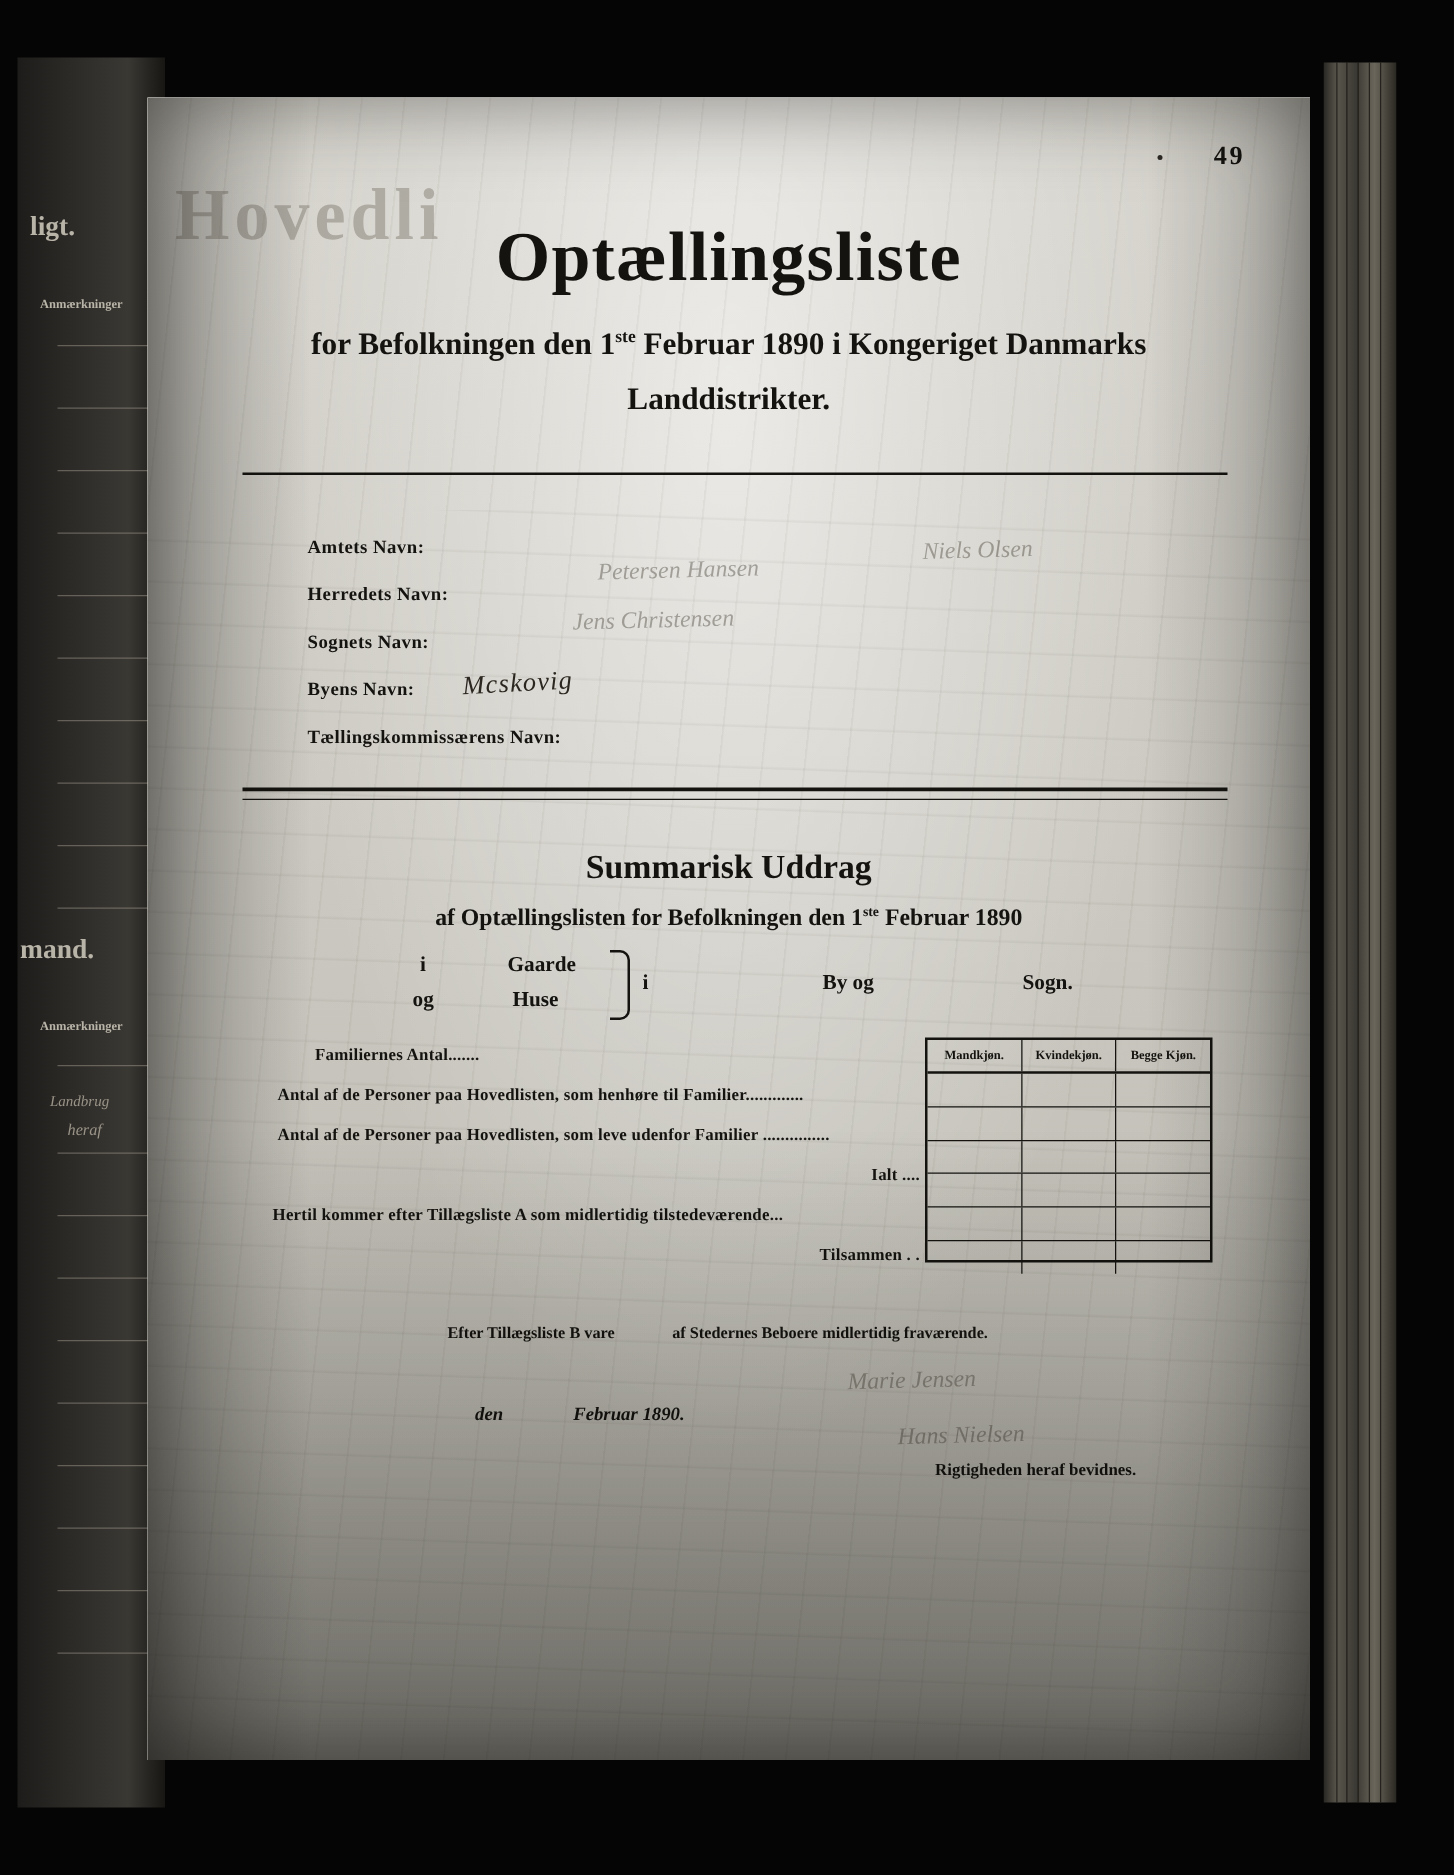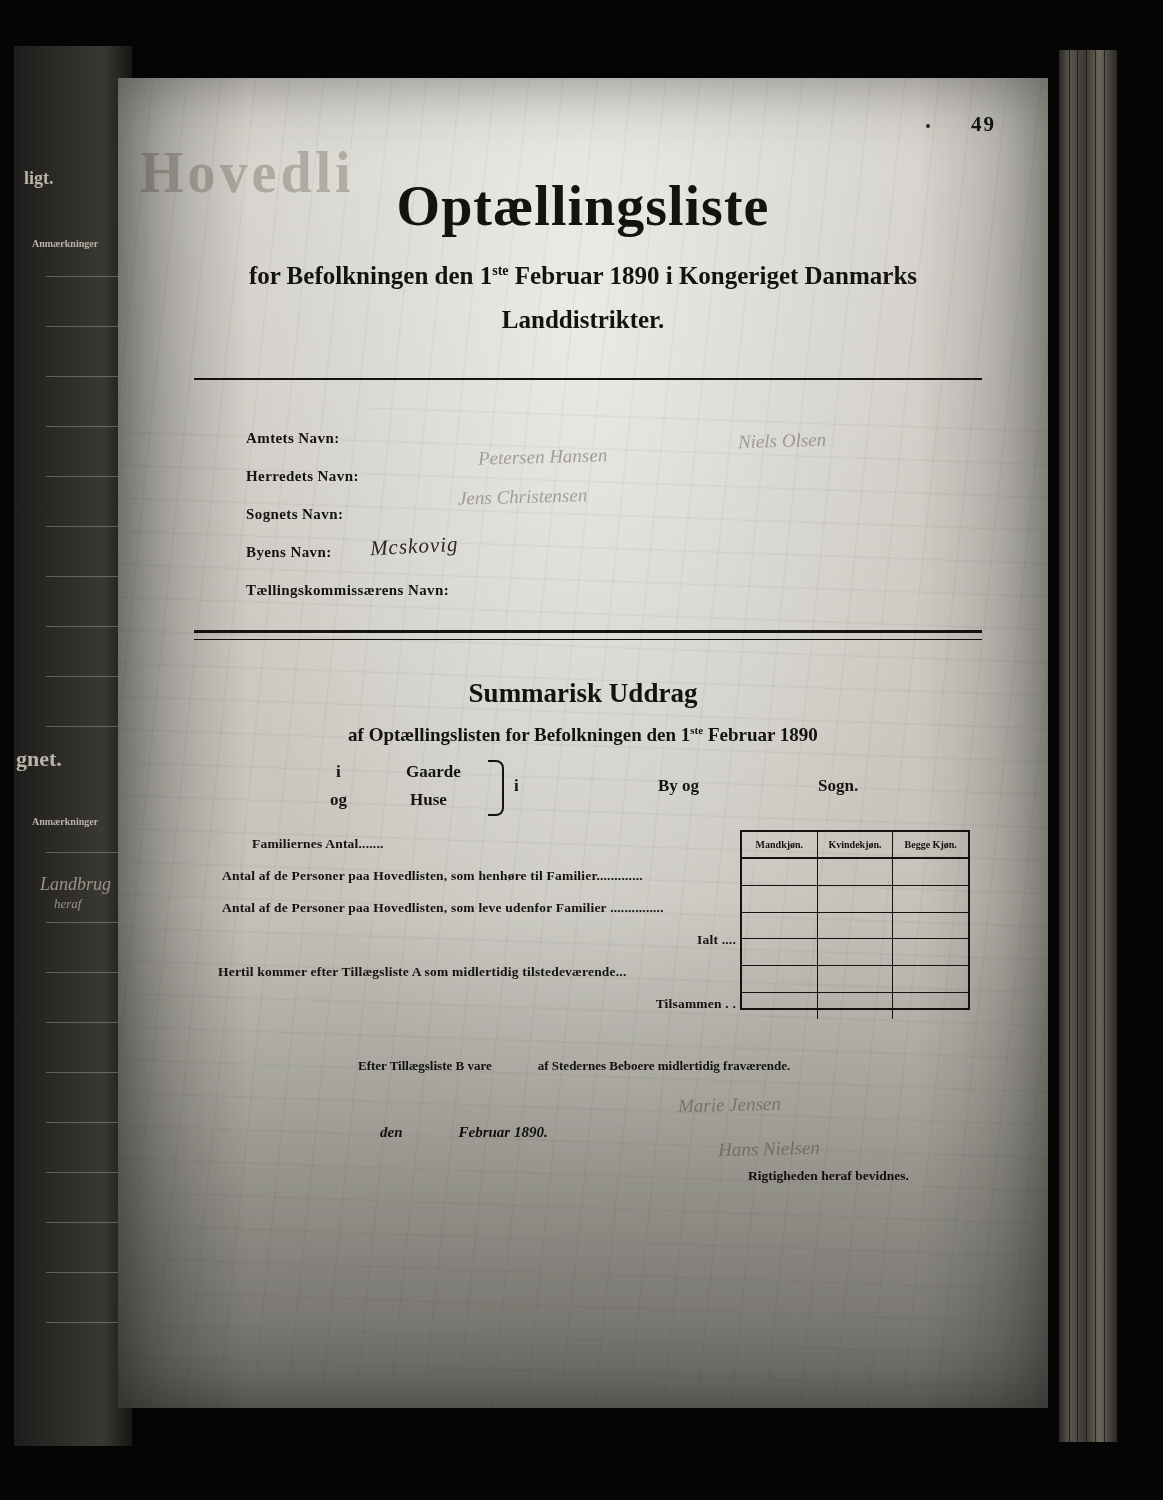--- a/index.html
+++ b/index.html
@@ -330,25 +330,25 @@
     transform: rotate(-1.5deg);
     pointer-events: none;
   }
 </style>
 </head>
 <body>
 
 <div id="scan">
 
   <div id="left-page">
-    <div class="lp-text" style="left:10px; top:122px; font-size:18px; font-weight:bold;">ligt.</div>
+    <div class="lp-text" style="left:10px; top:122px; font-size:22px; font-weight:bold;">ligt.</div>
     <div class="lp-text" style="left:18px; top:192px; font-size:10px; font-weight:bold;">Anmærkninger</div>
-    <div class="lp-text" style="left:2px; top:700px; font-size:22px; font-weight:bold;">gnet.</div>
+    <div class="lp-text" style="left:2px; top:700px; font-size:22px; font-weight:bold;">mand.</div>
     <div class="lp-text" style="left:18px; top:770px; font-size:10px; font-weight:bold;">Anmærkninger</div>
-    <div class="lp-text" style="left:26px; top:828px; font-size:18px; font-style:italic; color:#9a9488;">Landbrug</div>
+    <div class="lp-text" style="left:26px; top:828px; font-size:12px; font-style:italic; color:#9a9488;">Landbrug</div>
     <div class="lp-text" style="left:40px; top:850px; font-size:13px; font-style:italic; color:#9a9488;">heraf</div>
 
     <div class="lp-rule" style="top:230px;"></div>
     <div class="lp-rule" style="top:280px;"></div>
     <div class="lp-rule" style="top:330px;"></div>
     <div class="lp-rule" style="top:380px;"></div>
     <div class="lp-rule" style="top:430px;"></div>
     <div class="lp-rule" style="top:480px;"></div>
     <div class="lp-rule" style="top:530px;"></div>
     <div class="lp-rule" style="top:580px;"></div>

